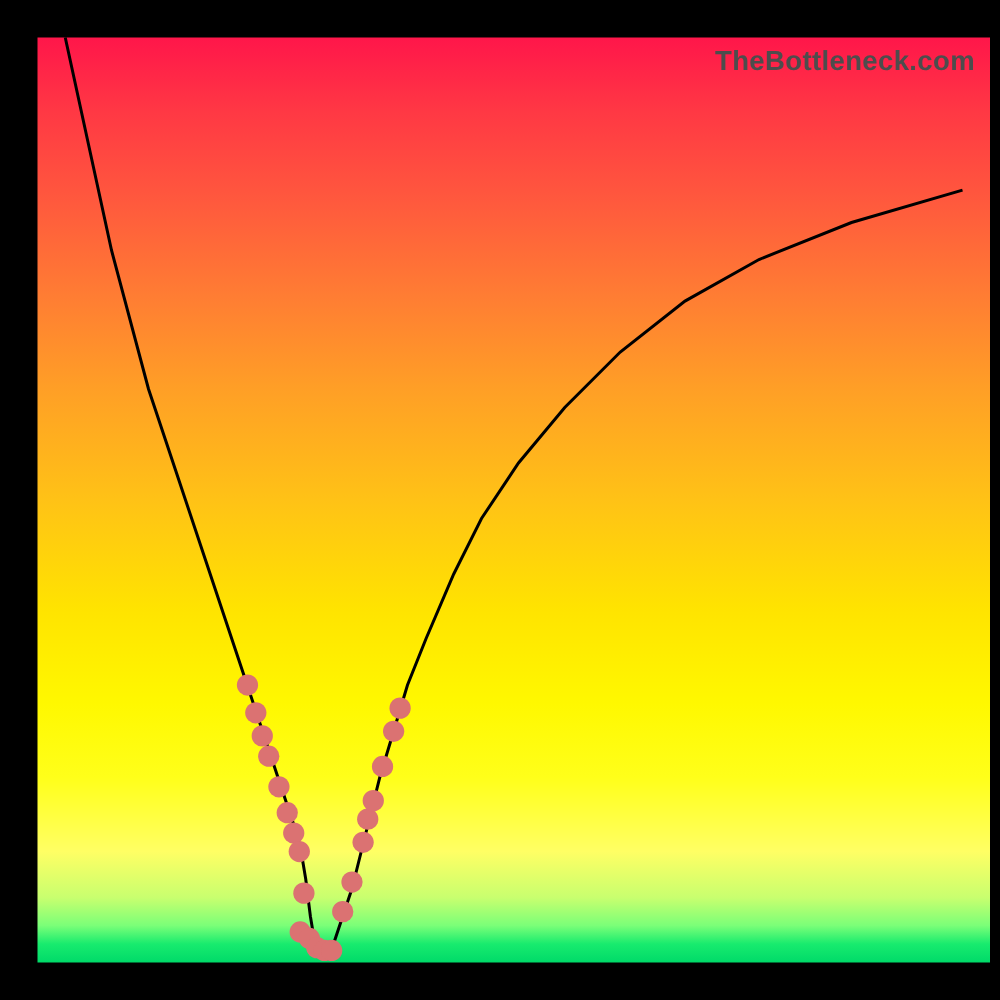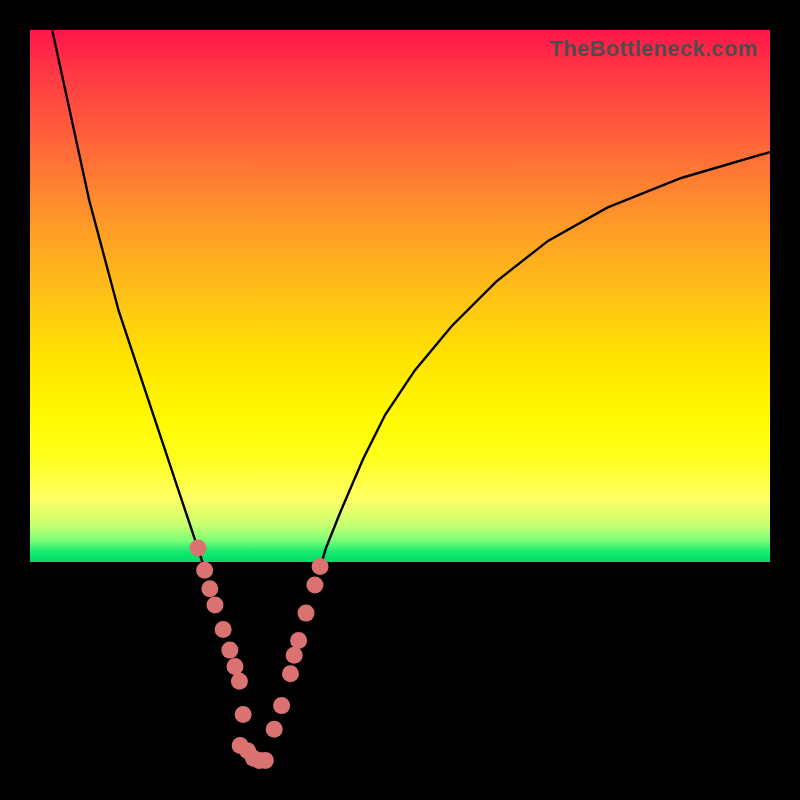--- a/index.html
+++ b/index.html
@@ -11,37 +11,38 @@
     position: relative;
     width: 800px;
     height: 800px;
     background: #000;
   }
   .plot-area {
     position: absolute;
     left: 30px;
     top: 30px;
     width: 740px;
-    height: 532px;
+    height: 740px;
     background: linear-gradient(to bottom,
       #ff164a 0%,
       #ff3844 8%,
       #ff5a3d 18%,
       #ff7d33 28%,
       #ff9f26 38%,
       #ffc216 50%,
       #ffe400 62%,
       #fff800 72%,
       #ffff1a 80%,
       #ffff64 88%,
       #c8ff6f 93%,
       #7bff78 96%,
       #18eb6e 98%,
       #00da69 100%
     );
+    padding-left: 22px;
   }
   .branding {
     position: absolute;
     top: 6px;
     right: 12px;
     color: #4d4d4d;
     font-size: 22px;
     font-weight: bold;
     letter-spacing: 0.3px;
   }

